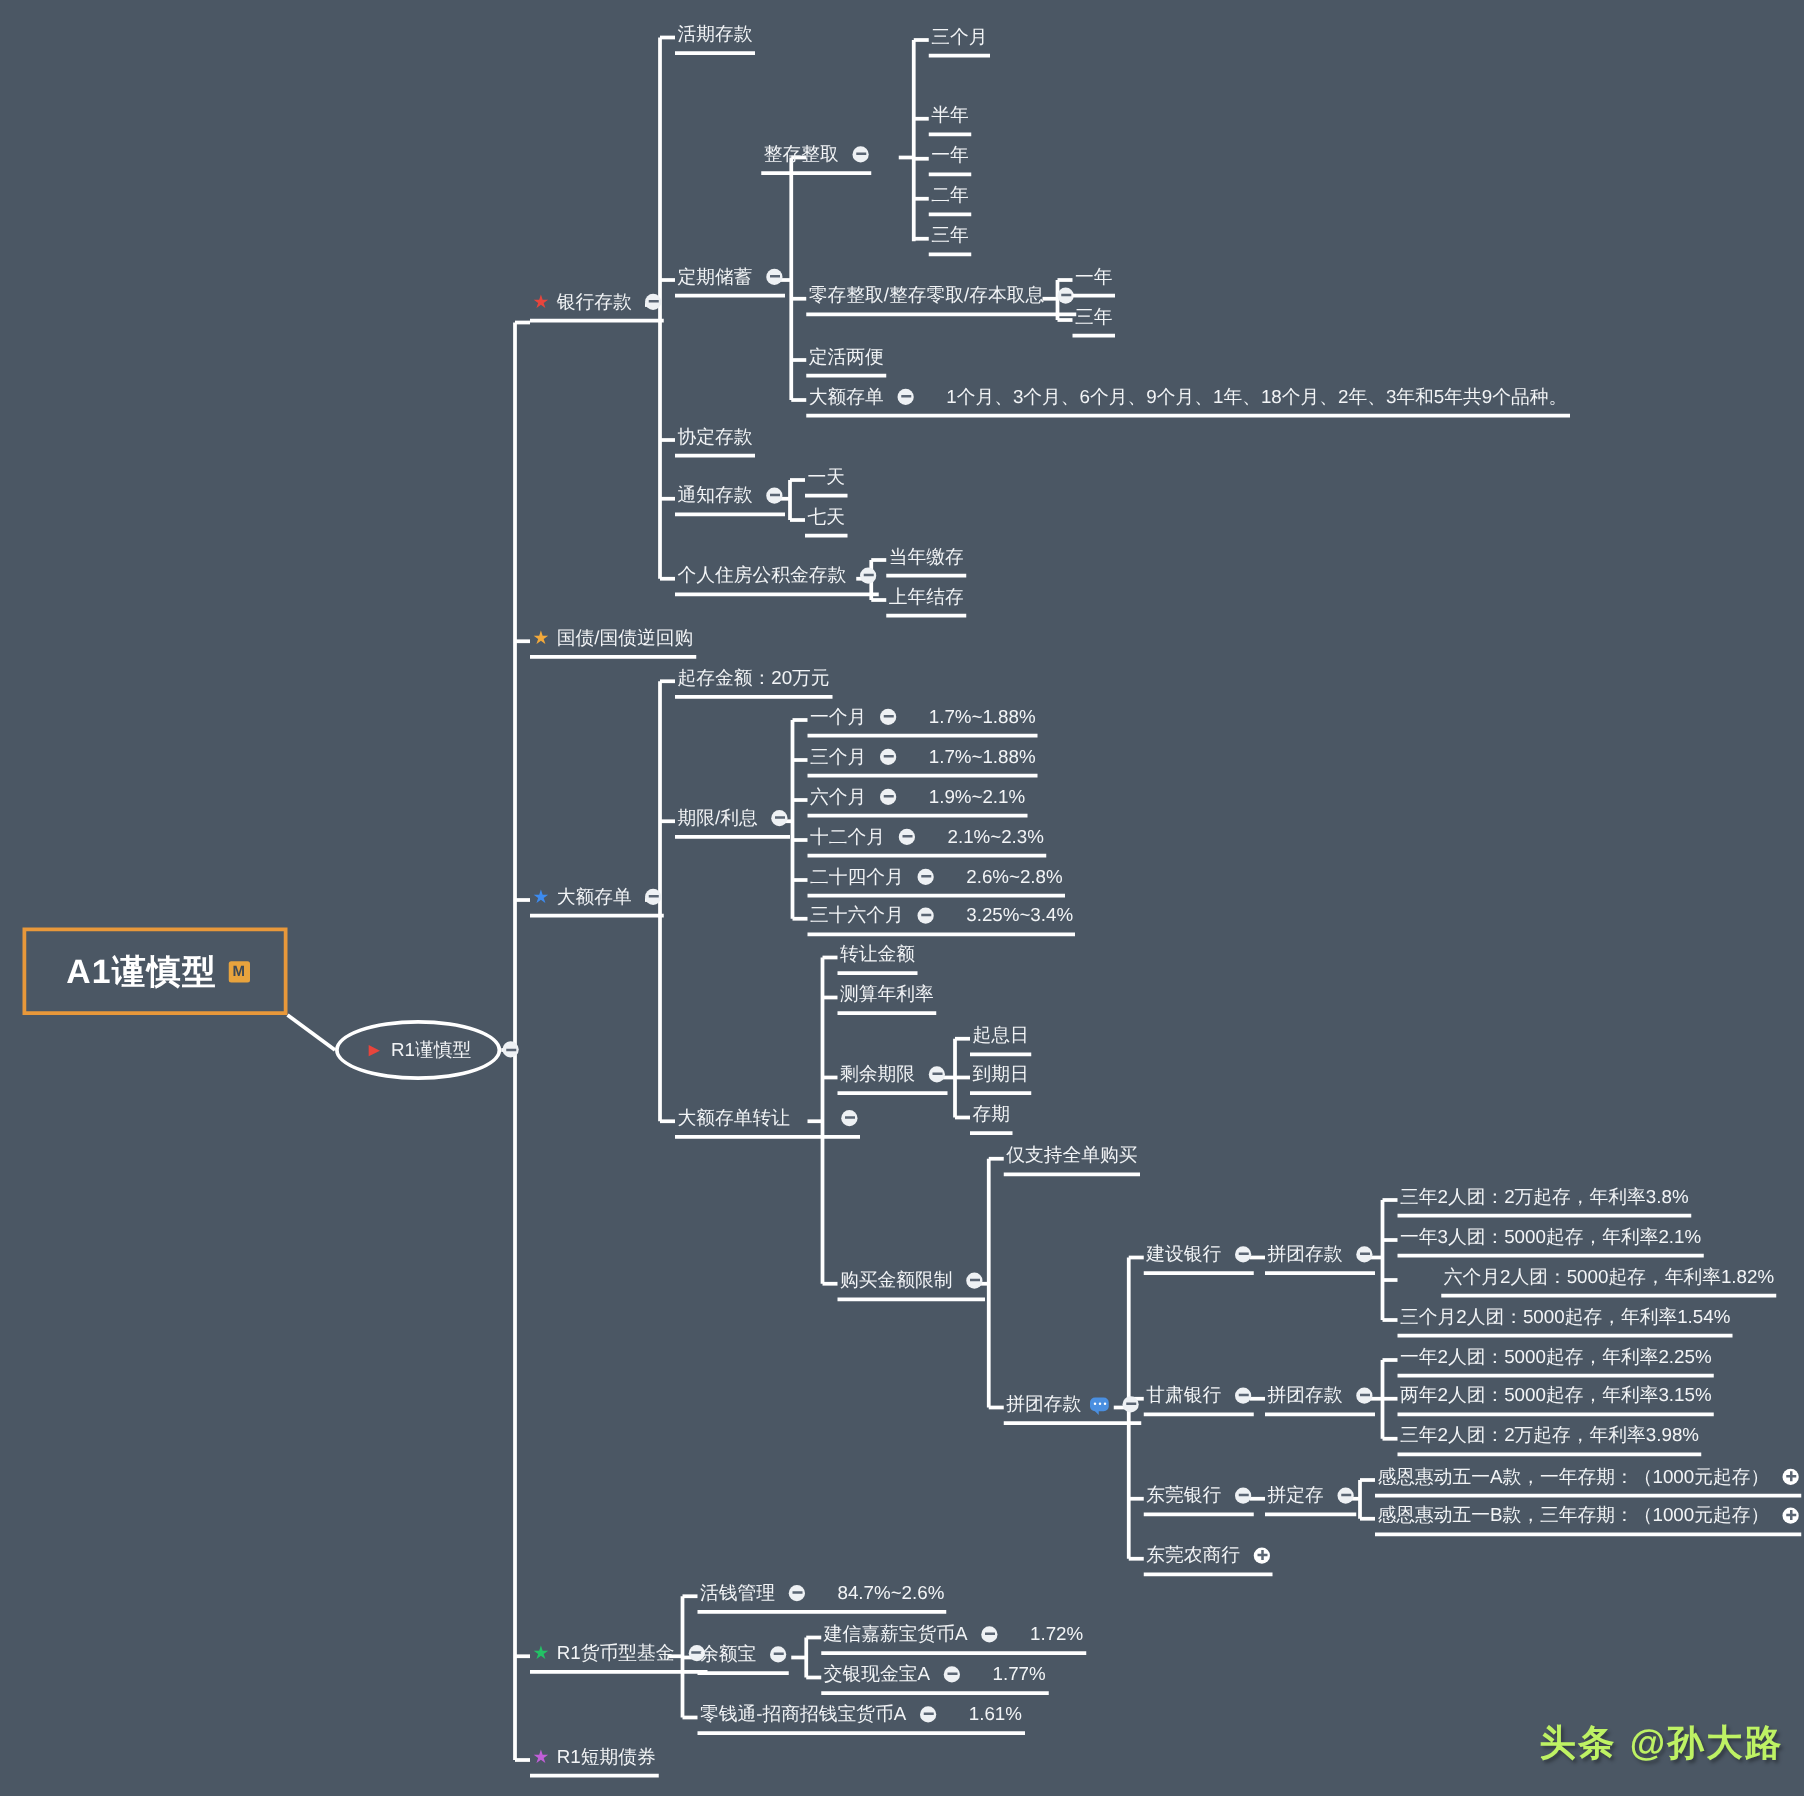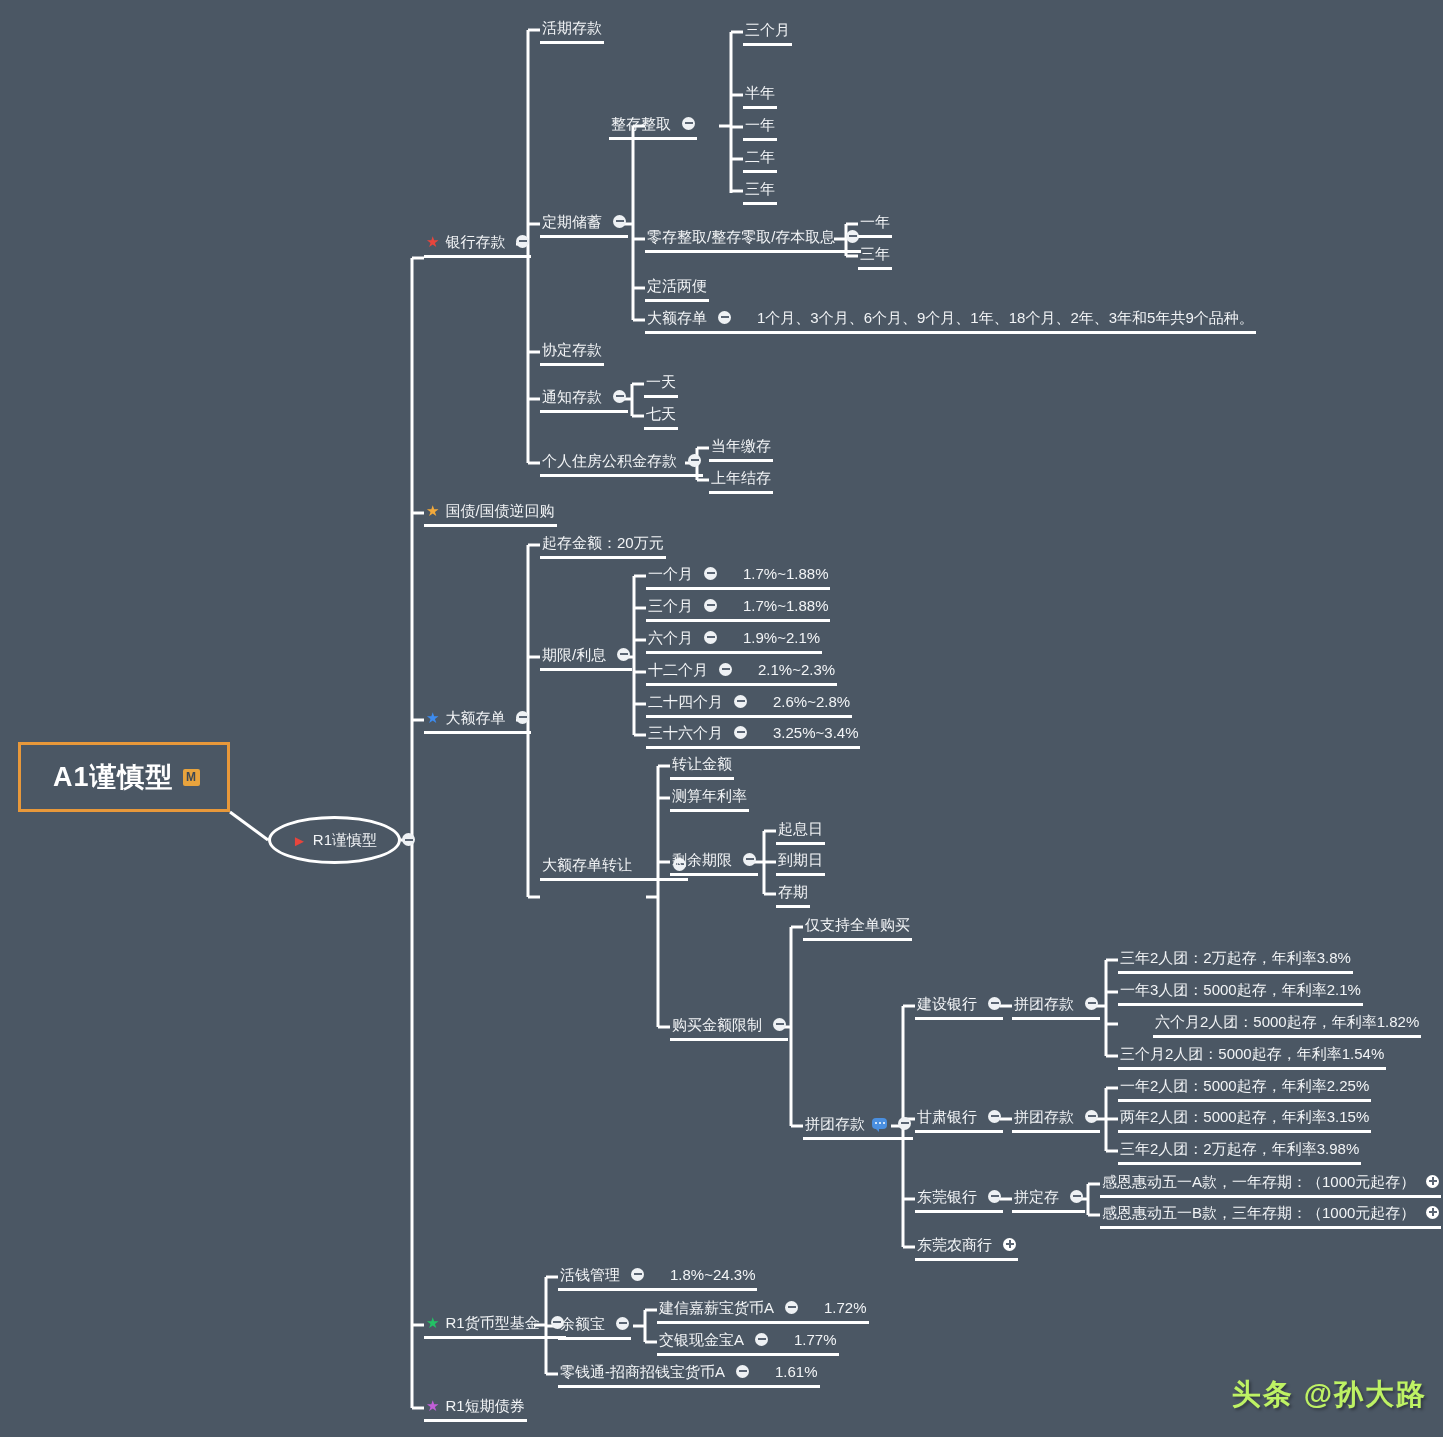--- a/index.html
+++ b/index.html
@@ -367,21 +367,21 @@
     <span class="lbl">二十四个月</span>
     <span class="tgl"></span>
     <span class="val">2.6%~2.8%</span>
   </div>
   <div class="node" style="left:646px;top:723px;">
     <span class="lbl">三十六个月</span>
     <span class="tgl"></span>
     <span class="val">3.25%~3.4%</span>
   </div>
 
-  <div class="node" style="left:540px;top:855px;gap:30px;">
+  <div class="node" style="left:540px;top:885px;gap:30px;">
     <span class="lbl">大额存单转让</span>
     <span class="tgl"></span>
   </div>
   <div class="node" style="left:670px;top:754px;">
     <span class="lbl">转让金额</span>
   </div>
   <div class="node" style="left:670px;top:786px;">
     <span class="lbl">测算年利率</span>
   </div>
   <div class="node" style="left:670px;top:850px;">
@@ -479,21 +479,21 @@
 
   <div class="node" style="left:424px;top:1313px;">
     <span class="ico star green">★</span>
     <span class="lbl">R1货币型基金</span>
     <span class="tgl"></span>
   </div>
 
   <div class="node" style="left:558px;top:1265px;">
     <span class="lbl">活钱管理</span>
     <span class="tgl"></span>
-    <span class="val">1.8%~24.3%</span>
+    <span class="val">84.7%~2.6%</span>
   </div>
 
   <div class="node" style="left:558px;top:1314px;">
     <span class="lbl">余额宝</span>
     <span class="tgl"></span>
   </div>
   <div class="node" style="left:657px;top:1298px;">
     <span class="lbl">建信嘉薪宝货币A</span>
     <span class="tgl"></span>
     <span class="val">1.72%</span>

